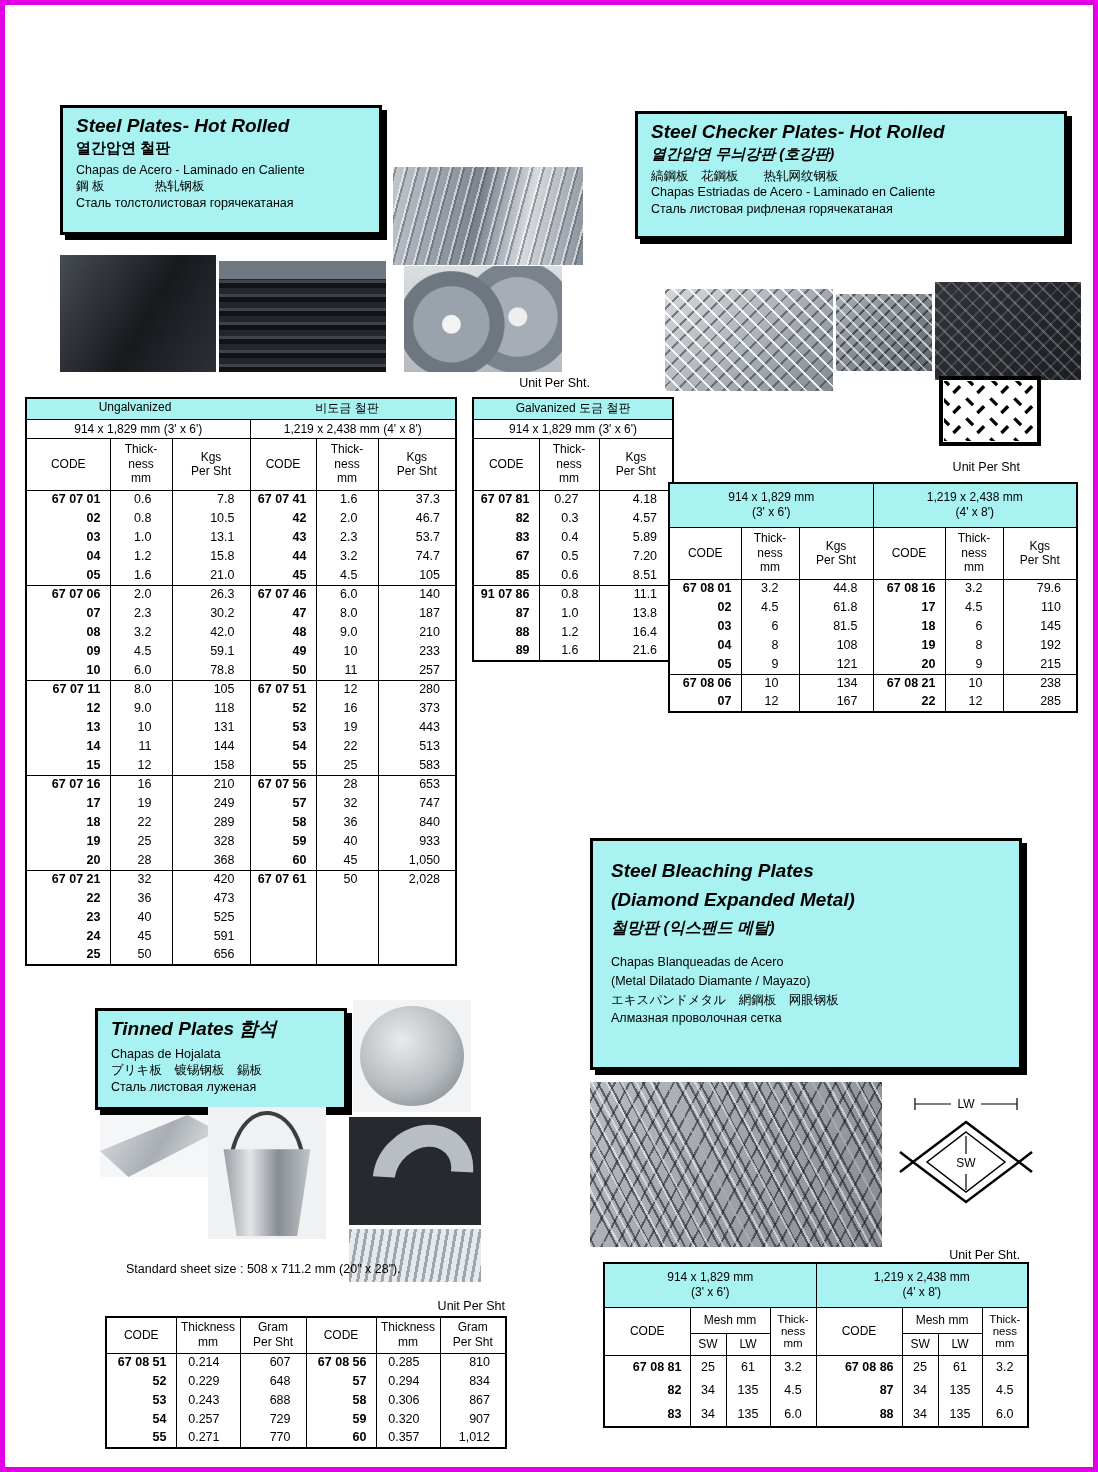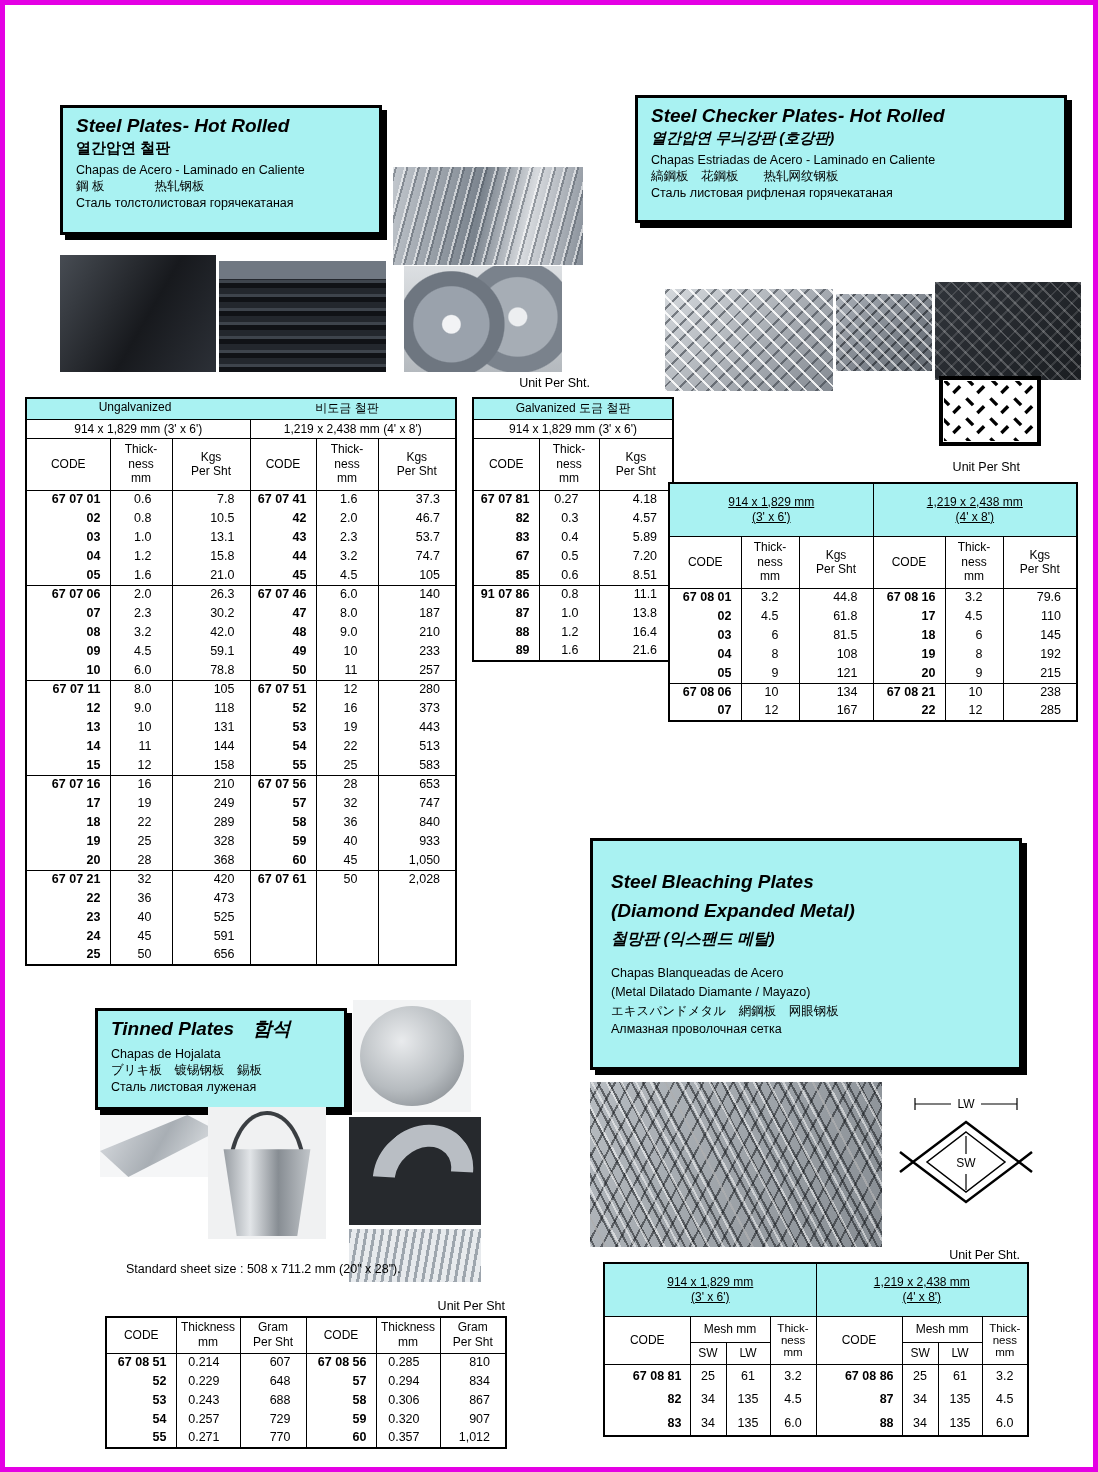--- a/index.html
+++ b/index.html
@@ -118,21 +118,21 @@
   table.dtable { border-collapse:collapse; table-layout:fixed; border:2px solid #000; background:#fff; }
   .dtable th { border:1px solid #000; font-weight:normal; font-size:12px; text-align:center; vertical-align:middle; padding:1px 2px; }
   .dtable tbody { border-top:1px solid #000;padding-left:12px; }
   .dtable td { border-left:1px solid #000; height:19px; font-size:12.5px; line-height:1.05; vertical-align:middle; }
   .bleach-table td { height:24px; }
   .cyan { background:#a9f2f2; }
   .grp-hdr { height:21px; font-size:12.5px; font-weight:bold; padding:0; }
   .grp-flex { display:flex; }
   .grp-flex span { flex:1; }
   .size-hdr { height:19px; font-weight:bold; font-size:12.2px; }
-  .size2 { height:53px; font-weight:bold; font-size:12.2px; line-height:1.25;text-decoration:underline; }
+  .size2 { height:44px; font-weight:bold; font-size:12.2px; line-height:1.25; }
   .colh { height:52px; line-height:1.2; }
   .colh2 { height:36px; line-height:1.25; }
   .pre { white-space:pre-line; }
   .col0 { font-weight:bold; text-align:right; padding-right:9px; }
   .col1 { text-align:right; padding-right:20px; }
   .col2 { text-align:right; padding-right:15px; }
   .col0m4 { font-weight:bold; text-align:right; padding-right:8px; }
   .col1m4,.col2m4,.col3m4 { text-align:center; }
 </style>
 </head>
@@ -142,25 +142,25 @@
 
 
   <div class="info-box" style="left:55px; top:100px; width:322px; min-height:130px;">
     <div class="t1">Steel Plates- Hot Rolled</div>
     <div class="t2">열간압연 철판</div>
     <div class="p">Chapas de Acero - Laminado en Caliente</div>
     <div class="p">鋼 板　　　　热轧钢板</div>
     <div class="p">Сталь толстолистовая горячекатаная</div>
   </div>
 
-  <div class="info-box" style="left:630px; top:90px; width:432px; min-height:128px;">
+  <div class="info-box" style="left:630px; top:106px; width:432px; min-height:128px;">
     <div class="t1">Steel Checker Plates- Hot Rolled</div>
     <div class="t2 it">열간압연 무늬강판 (호강판)</div>
+    <div class="p">縞鋼板　花鋼板　　热轧网纹钢板</div>
     <div class="p">Chapas Estriadas de Acero - Laminado en Caliente</div>
-    <div class="p">縞鋼板　花鋼板　　热轧网纹钢板</div>
     <div class="p">Сталь листовая рифленая горячекатаная</div>
   </div>
 
   <div class="photo ph-sheets" style="left:388px; top:162px; width:190px; height:98px;"></div>
   <div class="photo ph-darkplate" style="left:55px; top:250px; width:156px; height:117px;"></div>
   <div class="photo ph-stack" style="left:214px; top:256px; width:167px; height:111px;"></div>
   <div class="photo ph-coils" style="left:399px; top:261px; width:158px; height:106px;"></div>
   <div class="photo ph-checker-big" style="left:660px; top:284px; width:168px; height:102px;"></div>
   <div class="photo ph-checker-small" style="left:831px; top:289px; width:96px; height:77px;"></div>
   <div class="photo ph-checker-dark" style="left:930px; top:277px; width:146px; height:98px;"></div>
@@ -600,21 +600,21 @@
             <td class="col1">12</td>
             <td class="col2">285</td>
           </tr>
         </tbody>
       </table>
   </div>
 
   <div class="info-box" style="left:90px; top:1003px; width:252px; min-height:102px;">
     <div>
       <span class="t1">Tinned Plates</span>
-      <span class="t1" style="margin-left:14px;font-style:italic;">함석</span>
+      <span class="t1" style="font-style:italic;">함석</span>
     </div>
     <div class="p" style="margin-top:5px;">Chapas de Hojalata</div>
     <div class="p">ブリキ板　镀锡钢板　錫板</div>
     <div class="p">Сталь листовая луженая</div>
   </div>
 
   <div class="photo ph-disc" style="left:348px; top:995px; width:118px; height:112px;">
     <div class="disc"></div>
   </div>
   <div class="photo ph-tinplate" style="left:95px; top:1110px; width:118px; height:62px;">
@@ -693,21 +693,21 @@
             <td class="col1">0.271</td>
             <td class="col2">770</td>
             <td class="col0">60</td>
             <td class="col1">0.357</td>
             <td class="col2">1,012</td>
           </tr>
         </tbody>
       </table>
   </div>
 
-  <div class="info-box box-bleach" style="left:585px; top:833px; width:432px; min-height:232px; padding:27px 18px;">
+  <div class="info-box box-bleach" style="left:585px; top:833px; width:432px; min-height:232px; padding:16px 18px;">
     <div class="t1">Steel Bleaching Plates</div>
     <div class="t1">(Diamond Expanded Metal)</div>
     <div class="t2">철망판 (익스팬드 메탈)</div>
     <div class="p">Chapas Blanqueadas de Acero</div>
     <div class="p">(Metal Dilatado Diamante / Mayazo)</div>
     <div class="p">エキスパンドメタル　網鋼板　网眼钢板</div>
     <div class="p">Алмазная проволочная сетка</div>
   </div>
 
   <div class="photo ph-mesh" style="left:585px; top:1077px; width:292px; height:165px;"></div>

